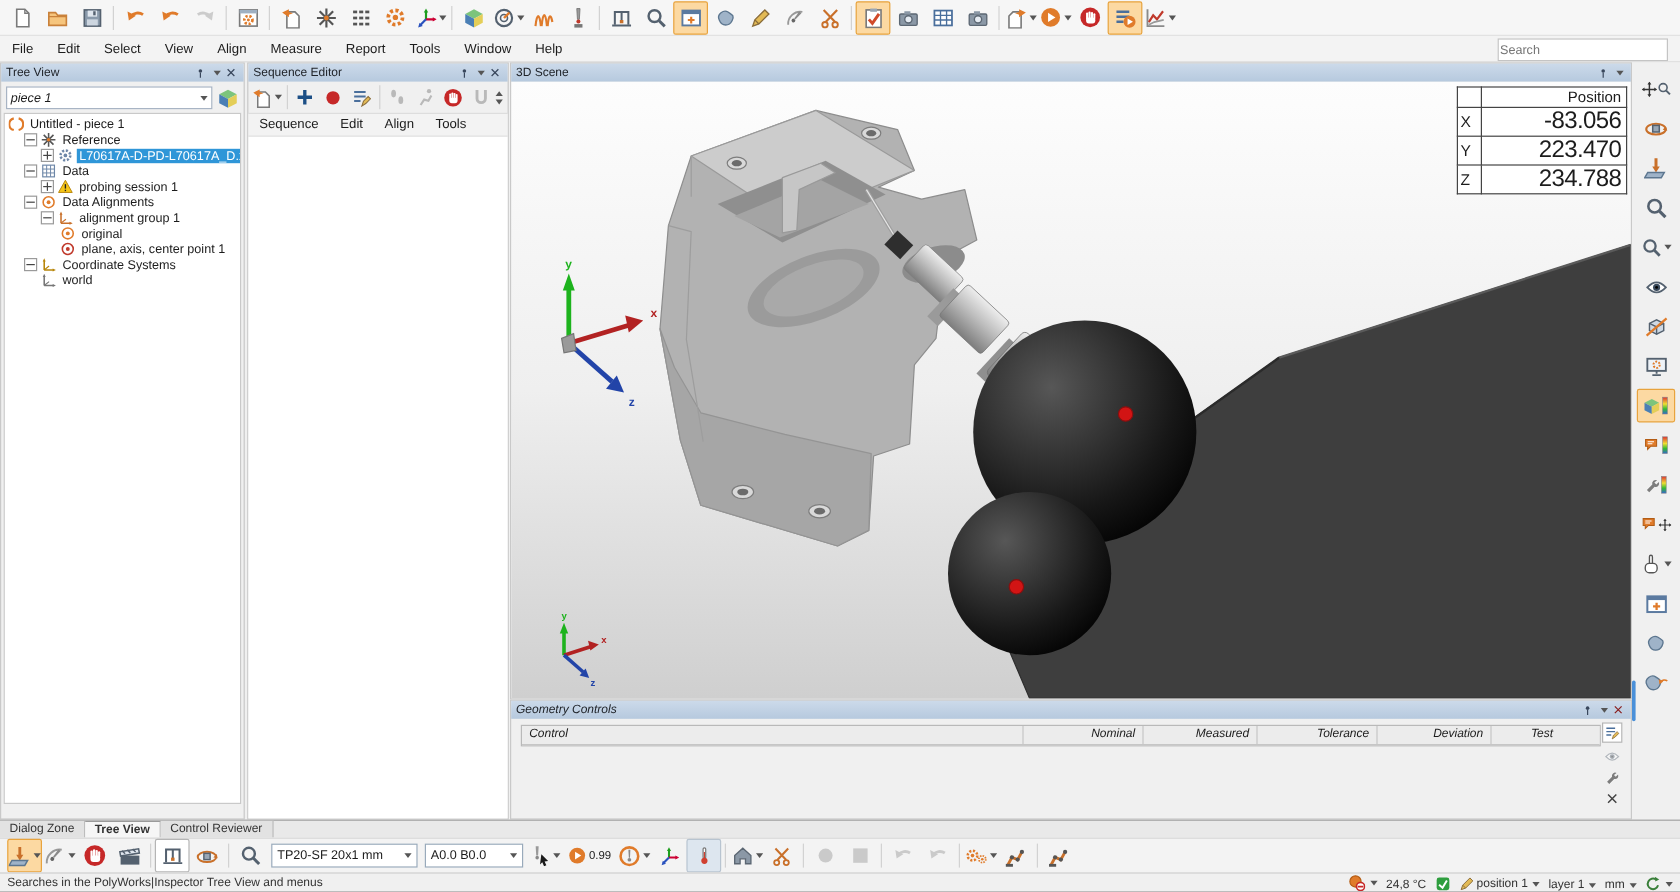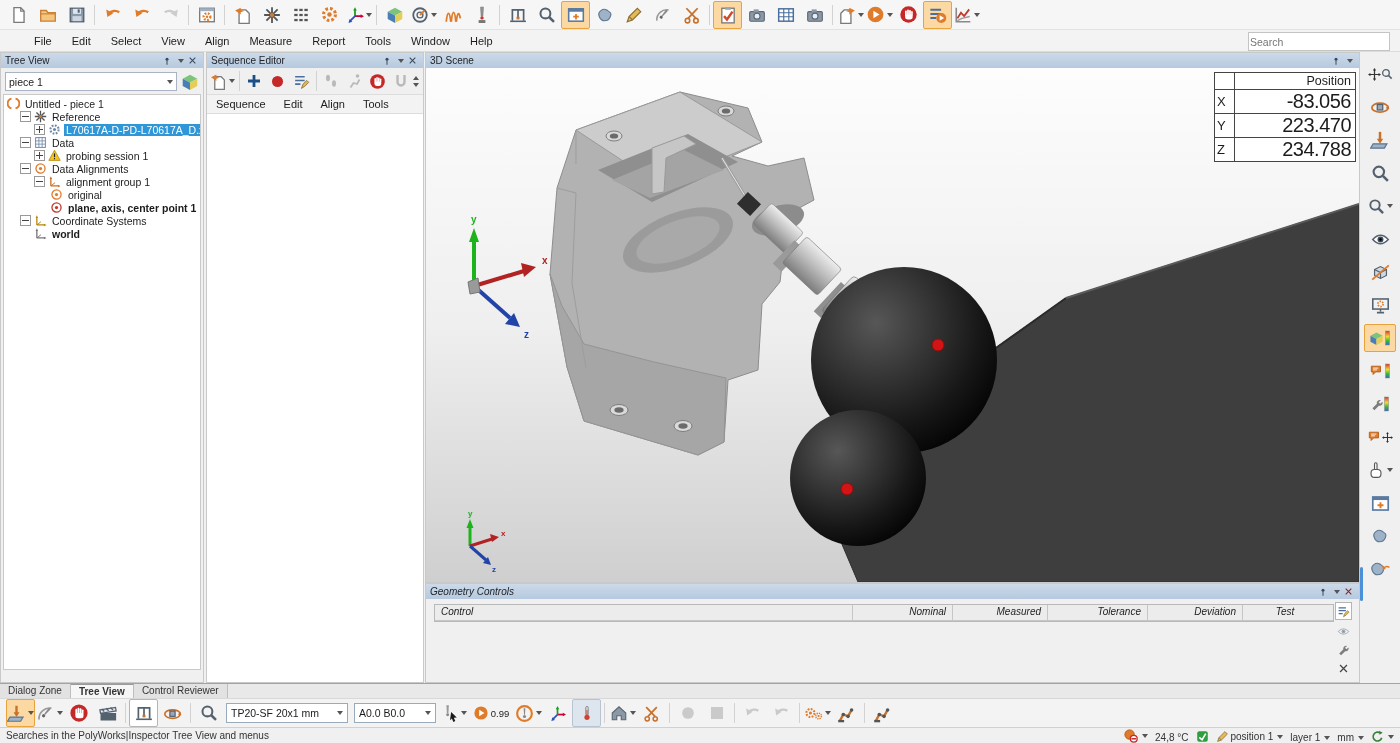--- a/index.html
+++ b/index.html
@@ -8,39 +8,39 @@
   .abs{position:absolute;}
   .i{display:inline-block;vertical-align:middle;}
   .caret{width:0;height:0;border-left:3px solid transparent;border-right:3px solid transparent;border-top:4px solid #555;display:inline-block;margin-left:2px;}
   .sep{width:1px;height:20px;background:#d2d2d2;margin:0 3px;align-self:center;}
   .tbtn{width:27px;height:26px;display:flex;align-items:center;justify-content:center;border:1px solid transparent;border-radius:2px;}
   .tbtn.hl{background:#fcd9a2;border-color:#e8a33d;}
   .tbtn.dis{opacity:.45;}
   
   #topbar{left:0;top:0;width:1400px;height:30px;background:#f6f6f6;border-bottom:1px solid #e2e2e2;display:flex;align-items:center;padding-left:4px;box-sizing:border-box;}
   
-  #menubar{left:0;top:30px;width:1400px;height:22px;background:#f3f3f3;display:flex;align-items:center;gap:0;border-bottom:1px solid #dcdcdc;box-sizing:border-box;padding-left:24px;}
+  #menubar{left:0;top:30px;width:1400px;height:22px;background:#f3f3f3;display:flex;align-items:center;gap:0;border-bottom:1px solid #dcdcdc;box-sizing:border-box;}
   #menubar .mitem{padding:3px 10px;cursor:default;}
   #searchwrap{position:absolute;right:10px;top:2px;width:140px;height:17px;background:#fff;border:1px solid #c4c4c4;display:flex;align-items:center;justify-content:center;}
   #searchwrap input{border:0;outline:0;flex:1;font:10.5px "Liberation Sans",sans-serif;color:#444;padding:0 4px;background:transparent;}
   
   .panel{position:absolute;background:#f0f0f0;border:1px solid #c9c9c9;box-sizing:border-box;}
   .phead{height:15px;background:linear-gradient(#ccdaea,#b6c9de);display:flex;align-items:center;padding:0 4px;font-size:10px;color:#20242a;}
   .phead .sp{flex:1;}
   .phead .hbtn{width:13px;height:12px;display:flex;align-items:center;justify-content:center;color:#39475c;}
   
   #treeview{left:0;top:52px;width:204px;height:631px;}
   #pieceRow{display:flex;align-items:center;gap:4px;padding:4px 4px 3px 4px;}
-  .combo{background:#fff;border:1px solid #a8b4c4;height:17px;display:flex;align-items:center;flex:1;padding:0 3px;font-size:10.5px;}
+  .combo{background:#fff;border:1px solid #a8b4c4;height:17px;display:flex;align-items:center;flex:1;padding:0 3px;font-size:10.5px;font-style:italic;}
   .combo .sp{flex:1;}
   #treebody{background:#fff;border:1px solid #c9c9c9;margin:0 2px;height:572px;overflow:hidden;padding-top:2px;}
   .trow{display:flex;align-items:center;height:13px;white-space:nowrap;font-size:10.5px;}
   .trow .lbl{padding:0 2px;}
   .trow .lbl.sel{background:#2f96d8;color:#fff;}
-  .trow.bold .lbl{font-weight:bold;}
+  .trow.bold .lbl{font-weight:normal;}
   .exp{width:9px;height:9px;border:1px solid #9a9a9a;background:#fff;position:relative;margin-right:3px;flex:none;}
   .exp::before{content:"";position:absolute;left:1px;right:1px;top:3.5px;height:1px;background:#444;}
   .exp.closed::after{content:"";position:absolute;top:1px;bottom:1px;left:3.5px;width:1px;background:#444;}
   .lv0{padding-left:3px;}.lv1{padding-left:16px;}.lv2{padding-left:30px;}.lv3{padding-left:46px;}
   .tico{width:13px;height:13px;flex:none;margin-right:3px;}
   
   #seqeditor{left:206px;top:52px;width:218px;height:631px;}
   #seqtools{display:flex;align-items:center;height:26px;padding:0 2px;border-bottom:1px solid #ddd;}
   #seqmenus{display:flex;gap:0;height:18px;align-items:center;border-bottom:1px solid #ddd;background:#f3f3f3;}
   #seqmenus .mitem{padding:2px 9px;}

